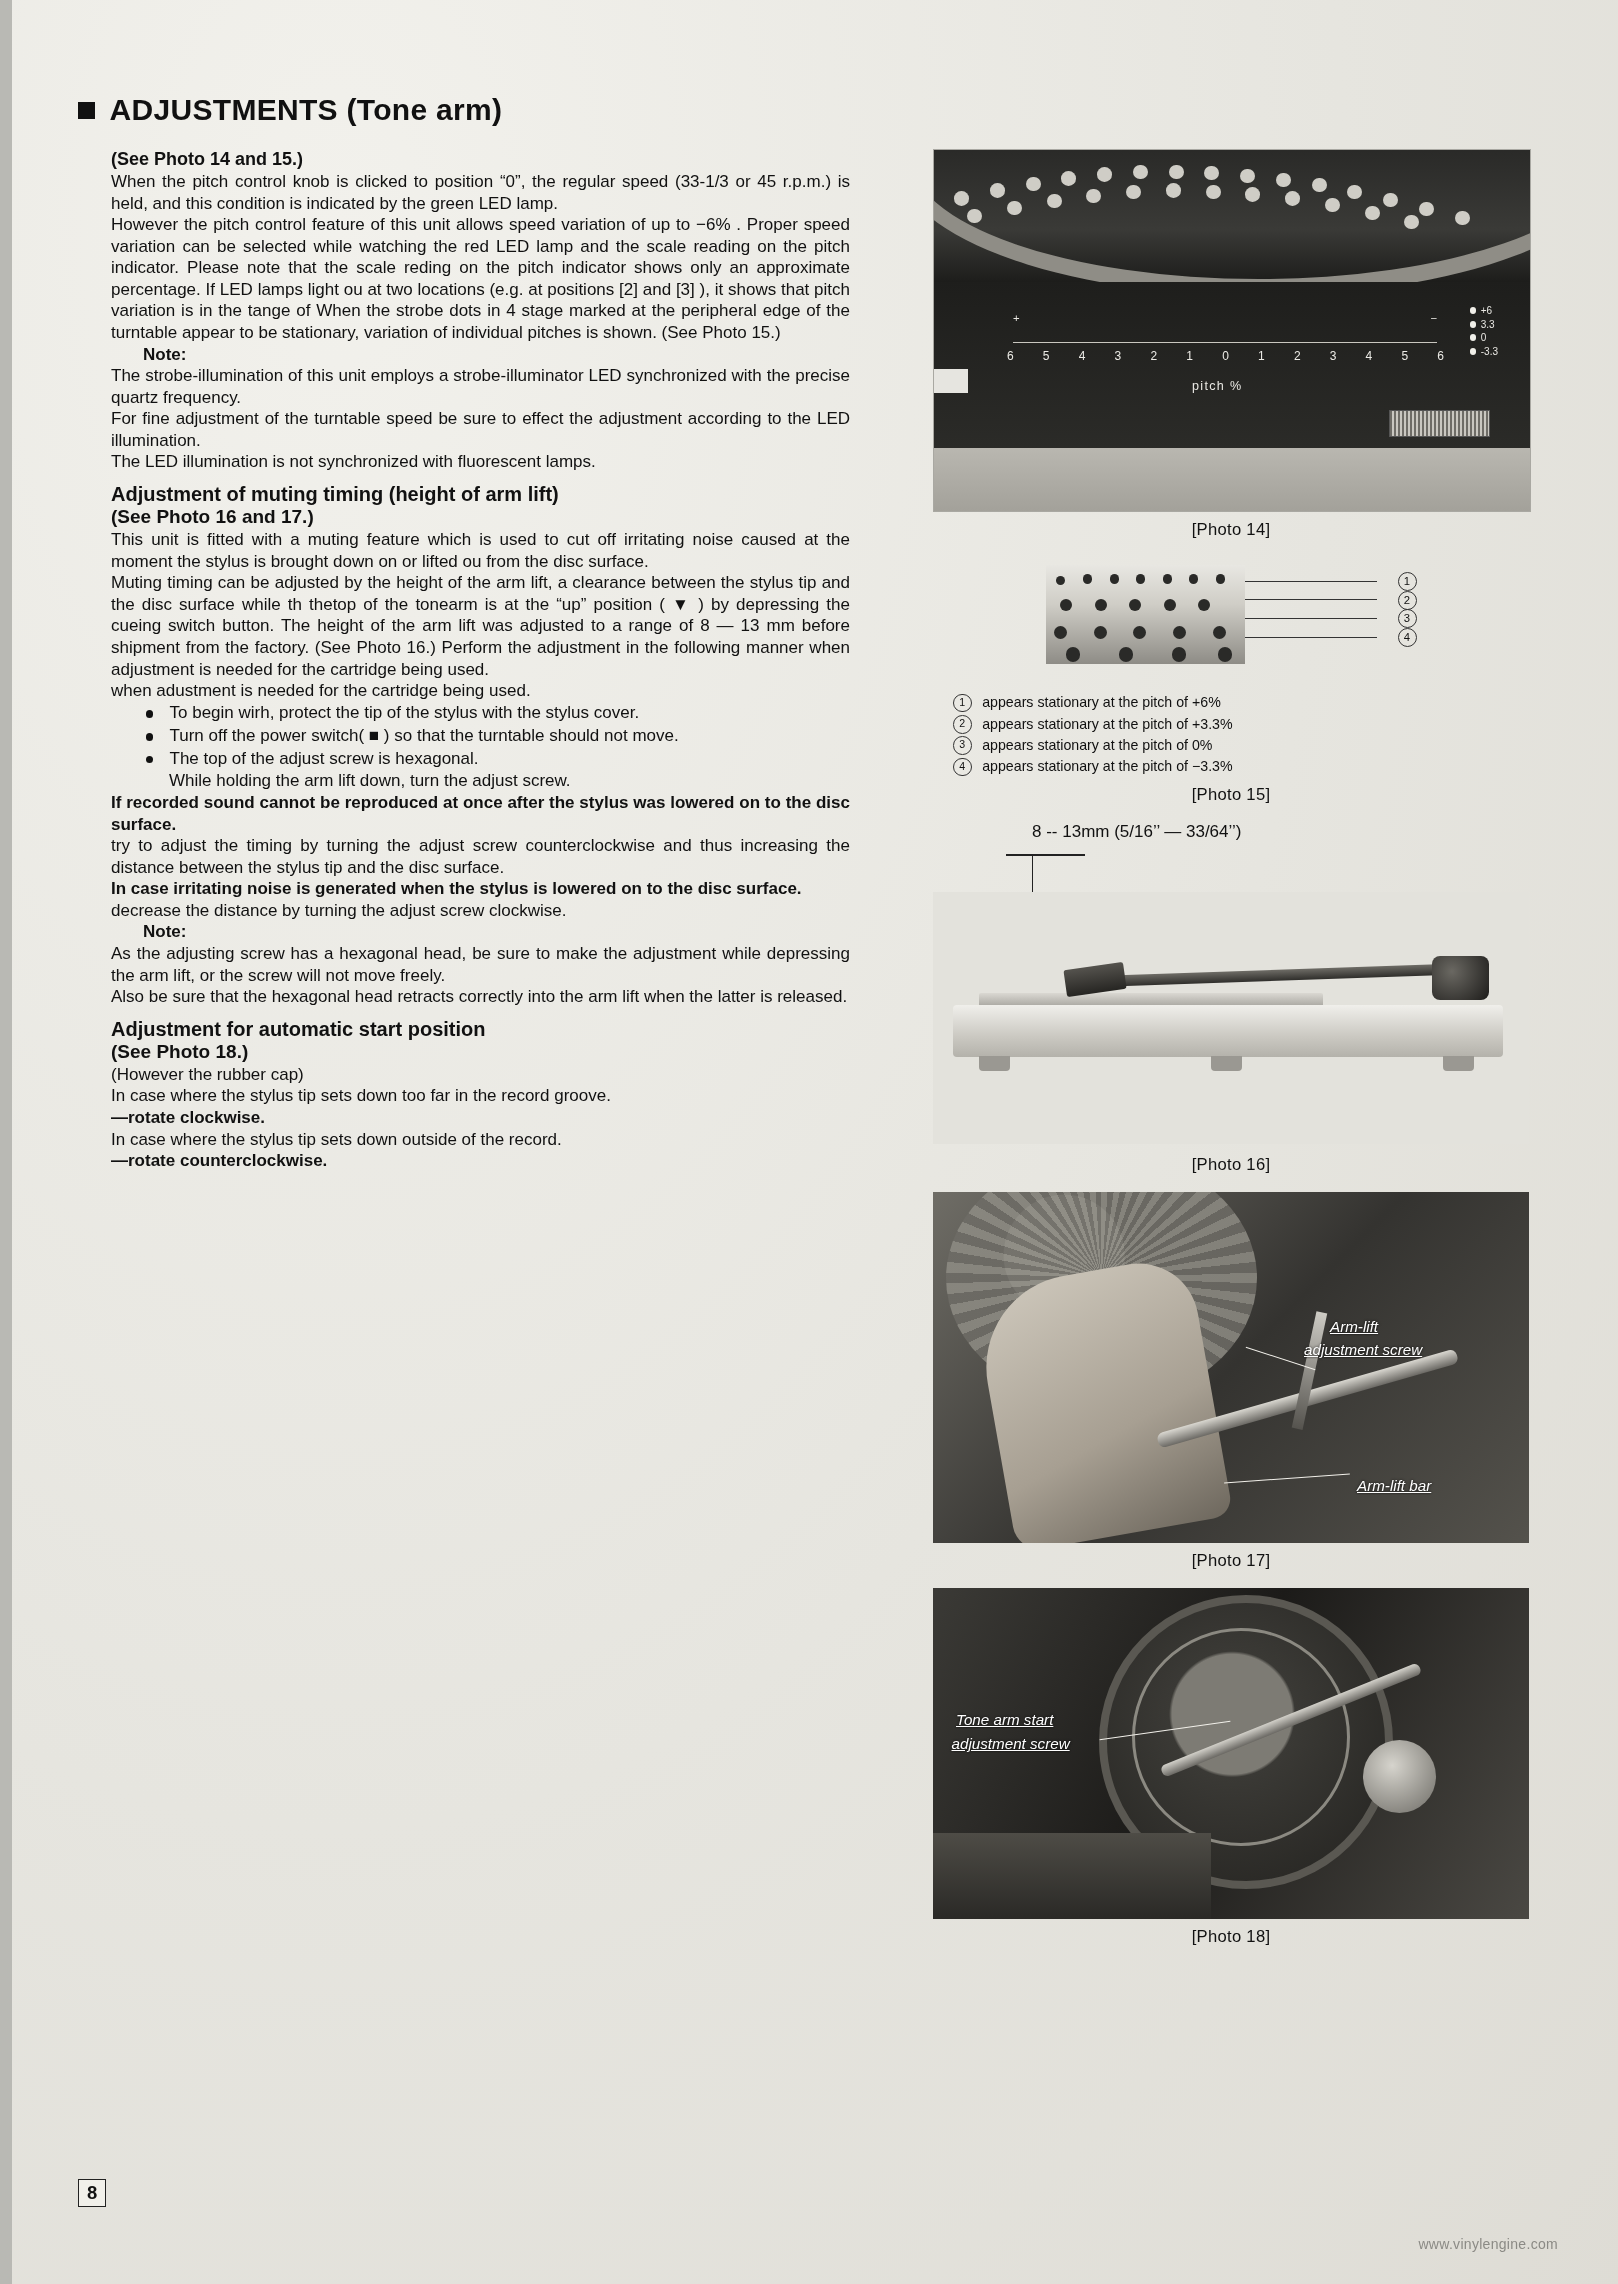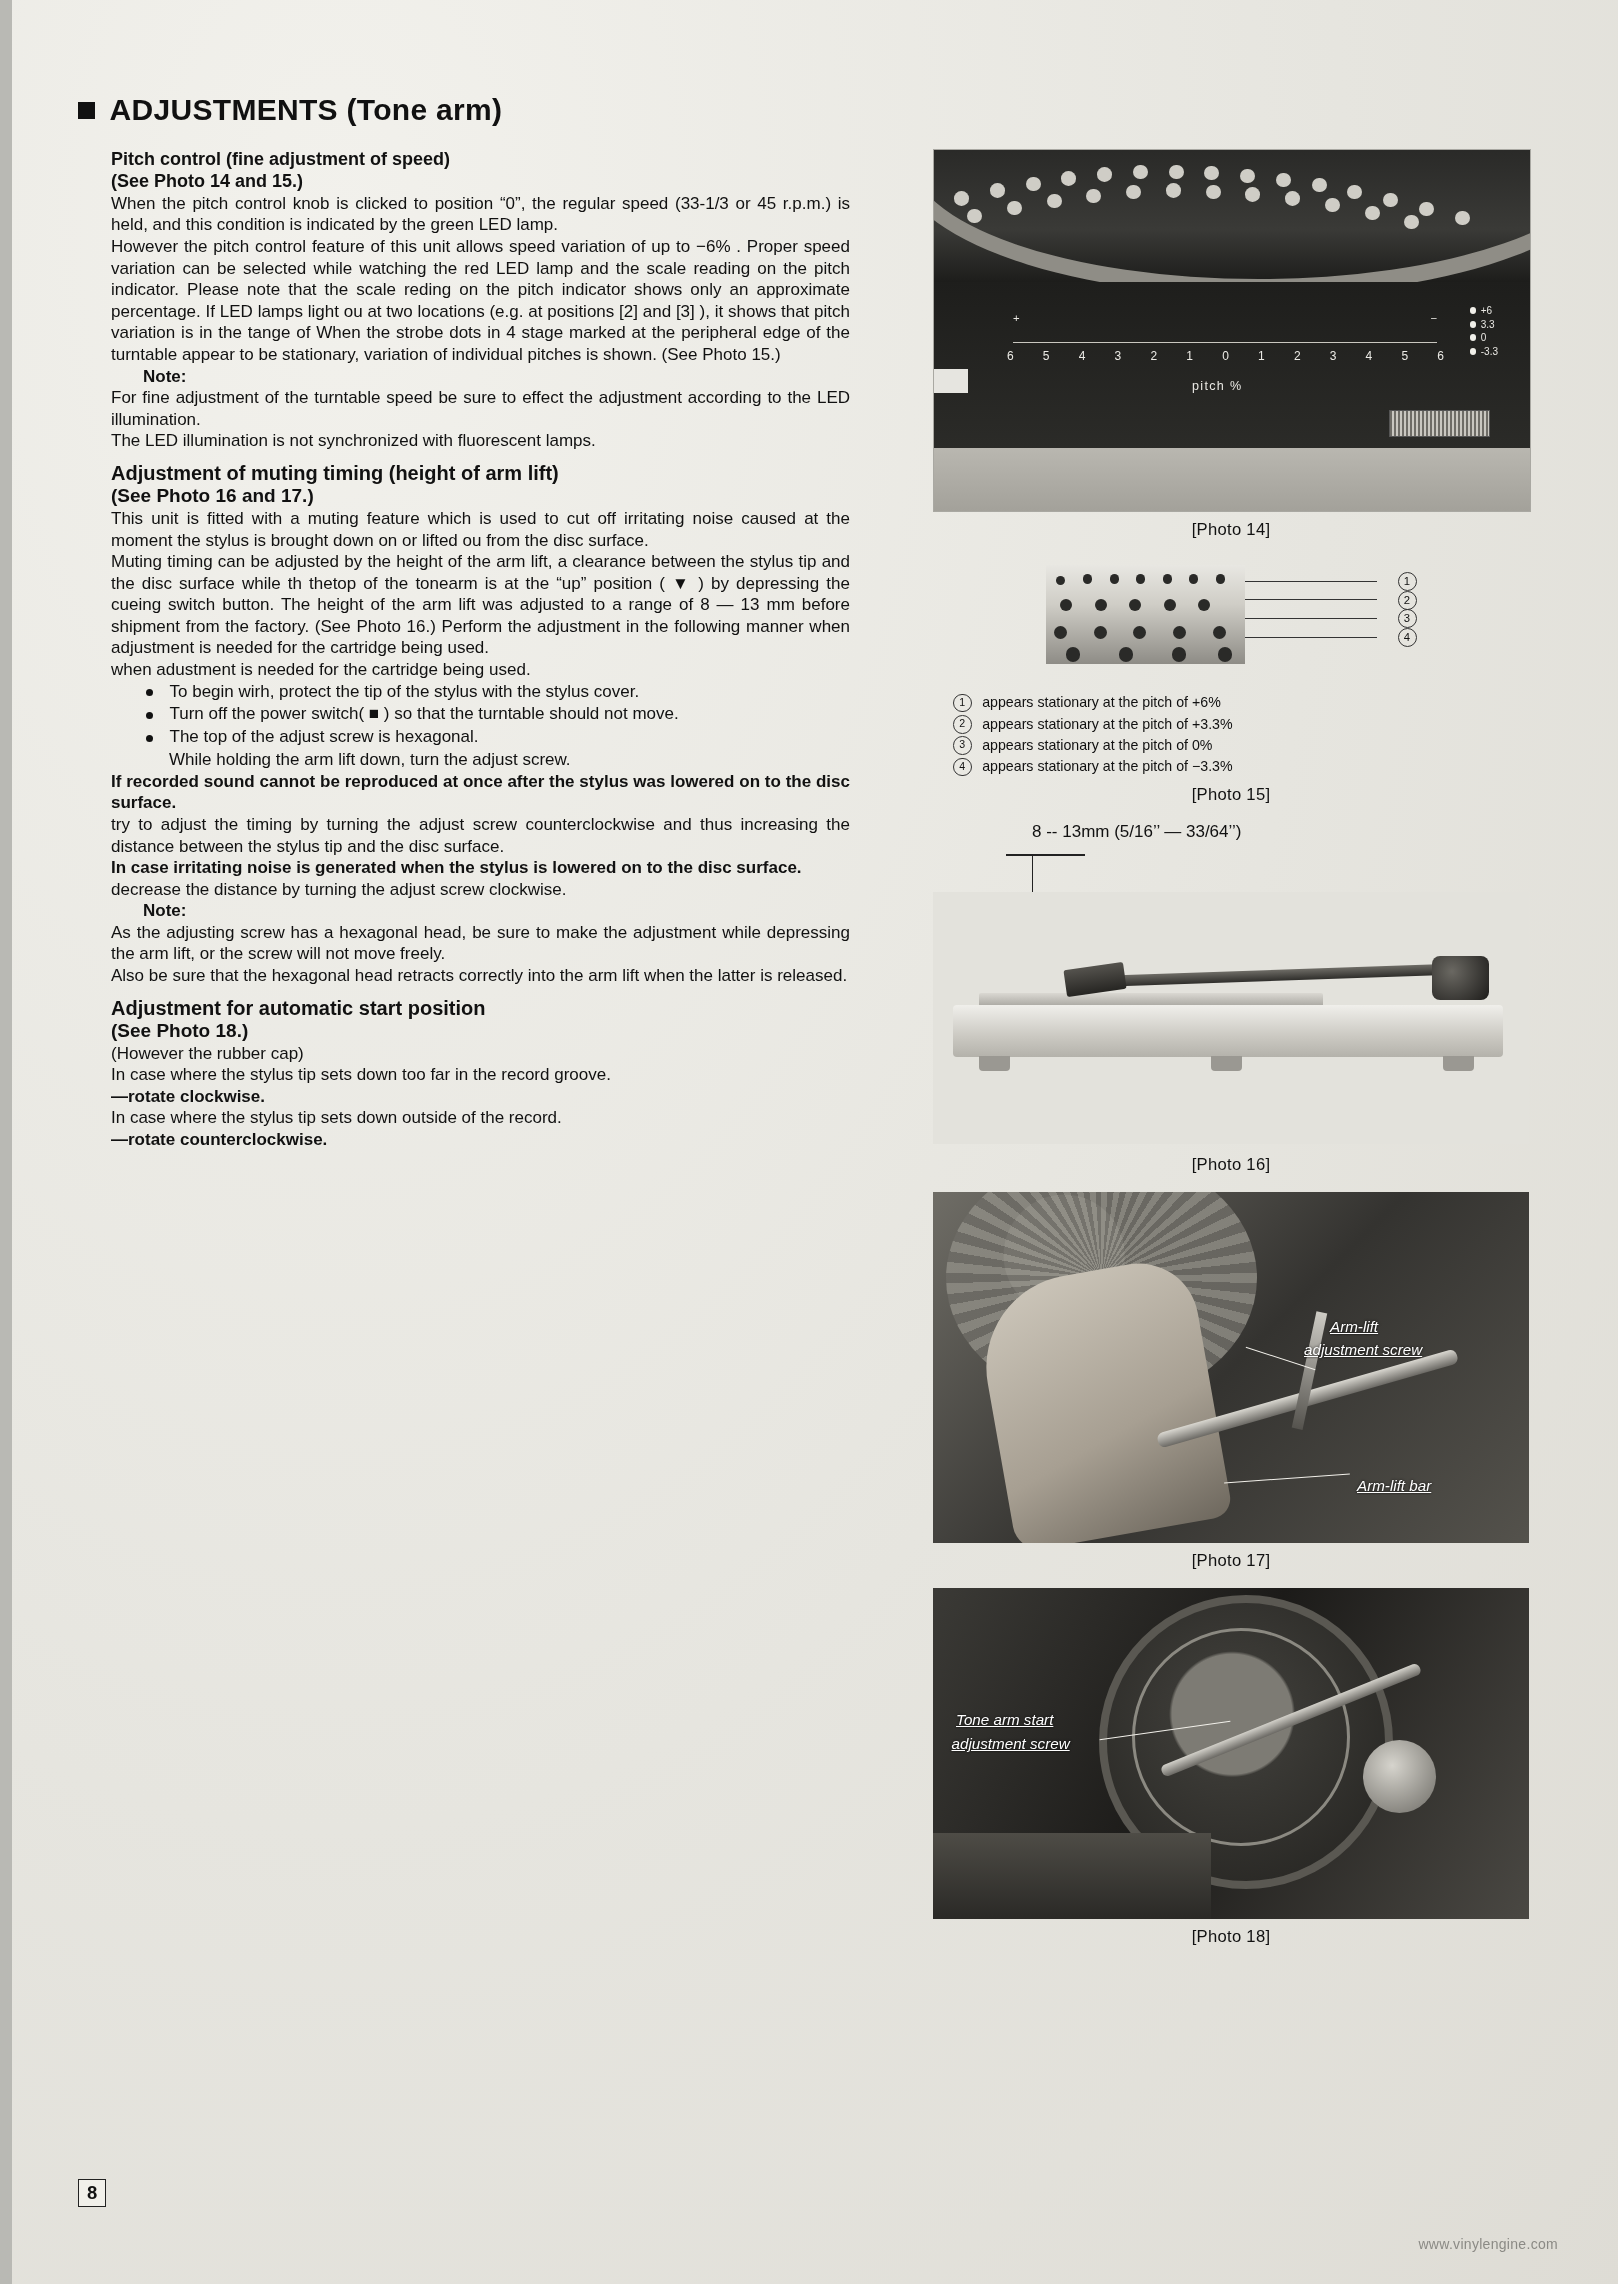--- a/index.html
+++ b/index.html
@@ -366,25 +366,25 @@
 <div class="page">
   <div class="sheet"></div>
 
   <div class="hdr">
     <span class="sq"></span>
     <h1>ADJUSTMENTS (Tone arm)</h1>
   </div>
 
   <div class="col-left">
 
-    <div class="sub">Pitch control (fine adjustment of speed)</div>
     <div class="sub">(See Photo 14 and 15.)</div>
     <p>When the pitch control knob is clicked to position “0”, the regular speed (33-1/3 or 45 r.p.m.) is held, and this condition is indicated by the green LED lamp.</p>
     <p>However the pitch control feature of this unit allows speed variation of up to −6% . Proper speed variation can be selected while watching the red LED lamp and the scale reading on the pitch indicator.  Please note that the scale reding on the pitch indicator shows only an approximate percentage.  If LED lamps light ou at two locations (e.g. at positions [2] and [3] ), it shows that pitch variation is in the tange of When the strobe dots in 4 stage marked at the peripheral edge of the turntable appear to be stationary, variation of individual pitches is shown. (See Photo 15.)</p>
     <div class="notelabel">Note:</div>
+    <p class="indent">The strobe-illumination of this unit employs a strobe-illuminator LED synchronized with the precise quartz frequency.</p>
     <p class="indent">For fine adjustment of the turntable speed be sure to effect the adjustment according to the LED illumination.</p>
     <p class="indent">The LED illumination is not synchronized with fluorescent lamps.</p>
 
     <div class="subsec">Adjustment of muting timing (height of arm lift)</div>
     <div class="subsec2">(See Photo 16 and 17.)</div>
     <p class="blk">This unit is fitted with a muting feature which is used to cut off irritating noise caused at the moment the stylus is brought down on or lifted ou from the disc surface.</p>
     <p>Muting timing can be adjusted by the height of the arm lift, a clearance between the stylus tip and the disc surface while th thetop of the tonearm is at the “up” position ( ▼ ) by depressing the cueing switch button.  The height of the arm lift was adjusted to a range of 8 — 13 mm before shipment from the factory. (See Photo 16.) Perform the adjustment in the following manner when adjustment is needed for the cartridge being used.</p>
     <p>when adustment is needed for the cartridge being used.</p>
     <ul class="bullets">
       <li>To begin wirh, protect the tip of the stylus with the stylus cover.</li>

